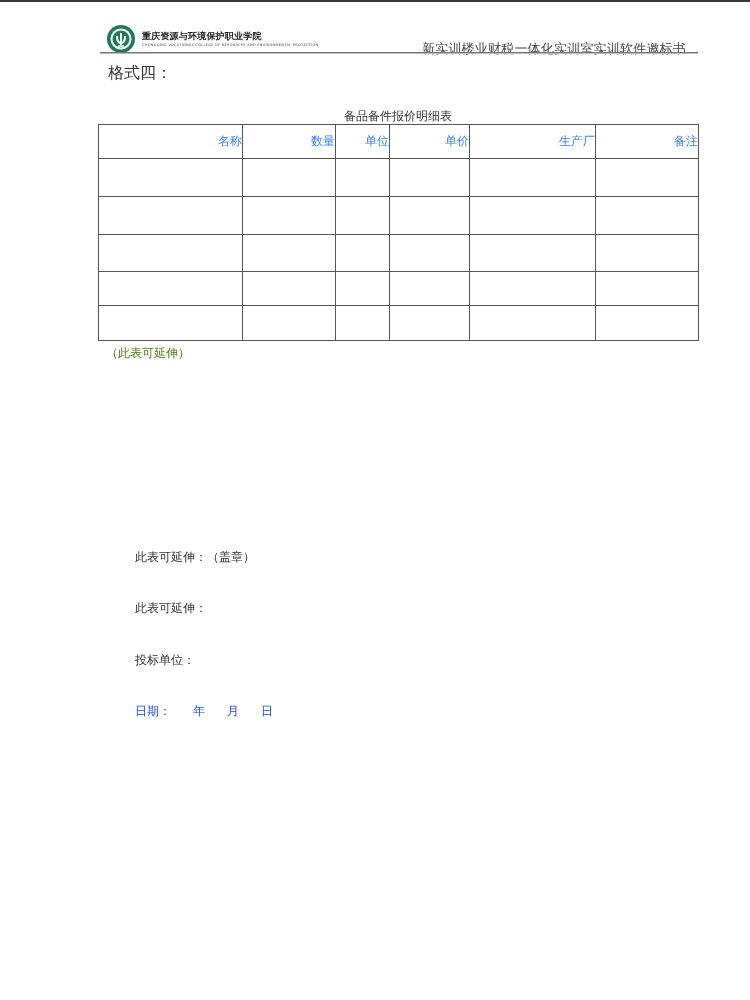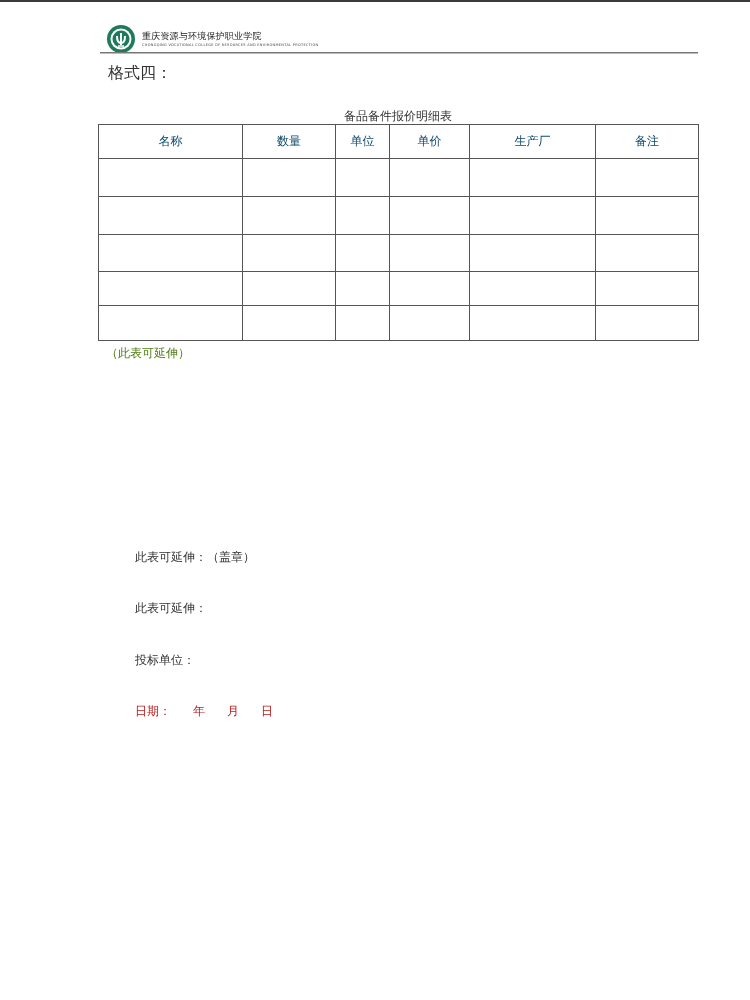--- a/index.html
+++ b/index.html
@@ -35,21 +35,21 @@
     .logo-icon {
       width: 30px; height: 30px;
     }
     .logo-text {
       margin-left: 6px;
       display: flex;
       flex-direction: column;
     }
     .logo-cn {
       font-size: 9px;
-      font-weight: normal;
+      font-weight: bold;
       color: #222;
       letter-spacing: 0.2px;
       line-height: 11px;
       font-family: "DejaVu Sans", sans-serif;
     }
     .logo-en {
       font-size: 3.5px;
       color: #444;
       line-height: 6px;
       letter-spacing: 0.3px;
@@ -90,22 +90,22 @@
       left: 98px; top: 124px;
       border-collapse: collapse;
       table-layout: fixed;
       width: 600px;
     }
     table.quote th, table.quote td {
       border: 1.3px solid #555;
       padding: 0;
       font-weight: normal;
       font-size: 12px;
-      color: #0c4a6e;
-      text-align: center;
+      color: #3b82f6;
+      text-align: right;
     }
     table.quote thead th { height: 33px; }
     table.quote tbody tr.r1 td { height: 37px; }
     table.quote tbody tr.r2 td { height: 37px; }
     table.quote tbody tr.r3 td { height: 36px; }
     table.quote tbody tr.r4 td { height: 33px; }
     table.quote tbody tr.r5 td { height: 34px; }
     .table-note {
       position: absolute;
       left: 106px; top: 345px;
@@ -116,21 +116,21 @@
       position: absolute;
       left: 135px;
       font-size: 12px;
       color: #333;
       white-space: pre;
     }
     .date-line {
       position: absolute;
       left: 135px; top: 703px;
       font-size: 12px;
-      color: #b91c1c;
+      color: #1d4ed8;
       display: flex;
     }
     .date-line span { display: inline-block; }
   </style>
 </head>
 <body>
 
 <div class="top-border"></div>
 
 <div class="header">
@@ -141,20 +141,21 @@
       <circle cx="15" cy="15" r="8.5" fill="#1f7a5c"></circle>
       <path d="M11 12 Q11 19 15 19 Q19 19 19 12" stroke="#ffffff" stroke-width="2" fill="none"></path>
       <line x1="15" y1="9" x2="15" y2="21" stroke="#ffffff" stroke-width="2"></line>
       <line x1="12" y1="22" x2="18" y2="22" stroke="#ffffff" stroke-width="1.5"></line>
     </svg>
     <div class="logo-text">
       <span class="logo-cn">重庆资源与环境保护职业学院</span>
       <span class="logo-en">CHONGQING VOCATIONAL COLLEGE OF RESOURCES AND ENVIRONMENTAL PROTECTION</span>
     </div>
   </div>
+  <div class="doc-title">新实训楼业财税一体化实训室实训软件邀标书</div>
   <div class="header-rule"></div>
 </div>
 
 <div class="format-label">格式四：</div>
 
 <div class="table-title">备品备件报价明细表</div>
 
 <table class="quote">
   <colgroup>
     <col style="width:144px">

